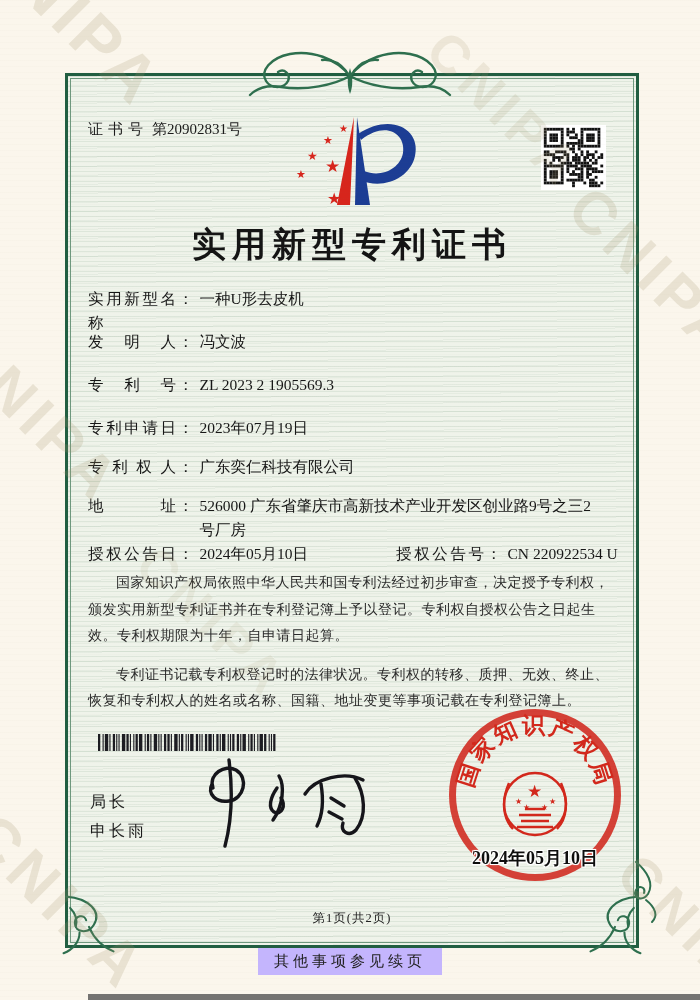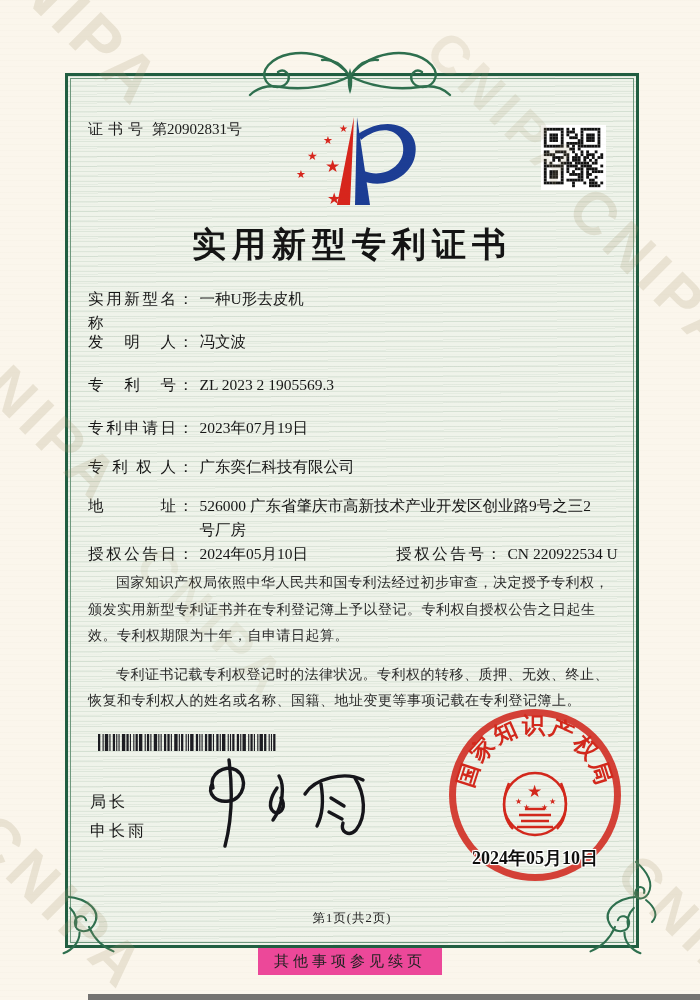--- a/index.html
+++ b/index.html
@@ -43,21 +43,21 @@
   .signatory{position:absolute;left:22px;top:712px;font-size:16px;letter-spacing:3px;line-height:1.8;}
   .sig{position:absolute;left:125px;top:678px;width:190px;height:98px;}
   .seal{position:absolute;left:381px;top:633px;width:172px;height:172px;z-index:4;
         border:7px solid rgba(208,40,30,0.88);border-radius:50%;box-sizing:border-box;}
   .sealsvg{position:absolute;left:-7px;top:-7px;width:172px;height:172px;}
   .sealdate{position:absolute;left:372px;top:770px;width:190px;z-index:5;text-align:center;
         font-size:18px;font-weight:bold;color:#0e0e0e;
         text-shadow:0 0 3px #fff,1px 1px 0 #fff,-1px -1px 0 #fff,1px -1px 0 #fff,-1px 1px 0 #fff;}
   .pageinfo{position:absolute;left:0;top:834px;width:100%;text-align:center;font-size:12.5px;
         letter-spacing:1px;color:#222;}
-  .note{position:absolute;left:50%;top:948px;transform:translateX(-50%);background:#ec4899;
+  .note{position:absolute;left:50%;top:948px;transform:translateX(-50%);background:#c4b5fd;
         padding:4px 16px;font-size:15px;letter-spacing:4px;color:#222;z-index:2;}
   .scanbar{position:absolute;left:88px;right:0;bottom:0;height:6px;background:#5c5c5c;opacity:.85;}
   
   .ornament{position:absolute;left:243px;top:44px;width:214px;height:60px;z-index:2;}
   .corner{position:absolute;width:58px;height:66px;z-index:3;}
   .corner.bl{left:-8px;bottom:-12px;transform:scale(-1,1);}
   .corner.br{right:-8px;bottom:-12px;}
   .curl{position:absolute;left:560px;top:784px;width:34px;height:64px;z-index:3;}
   .green{stroke:#2e6f4e;fill:none;stroke-linecap:round;}
 </style>

